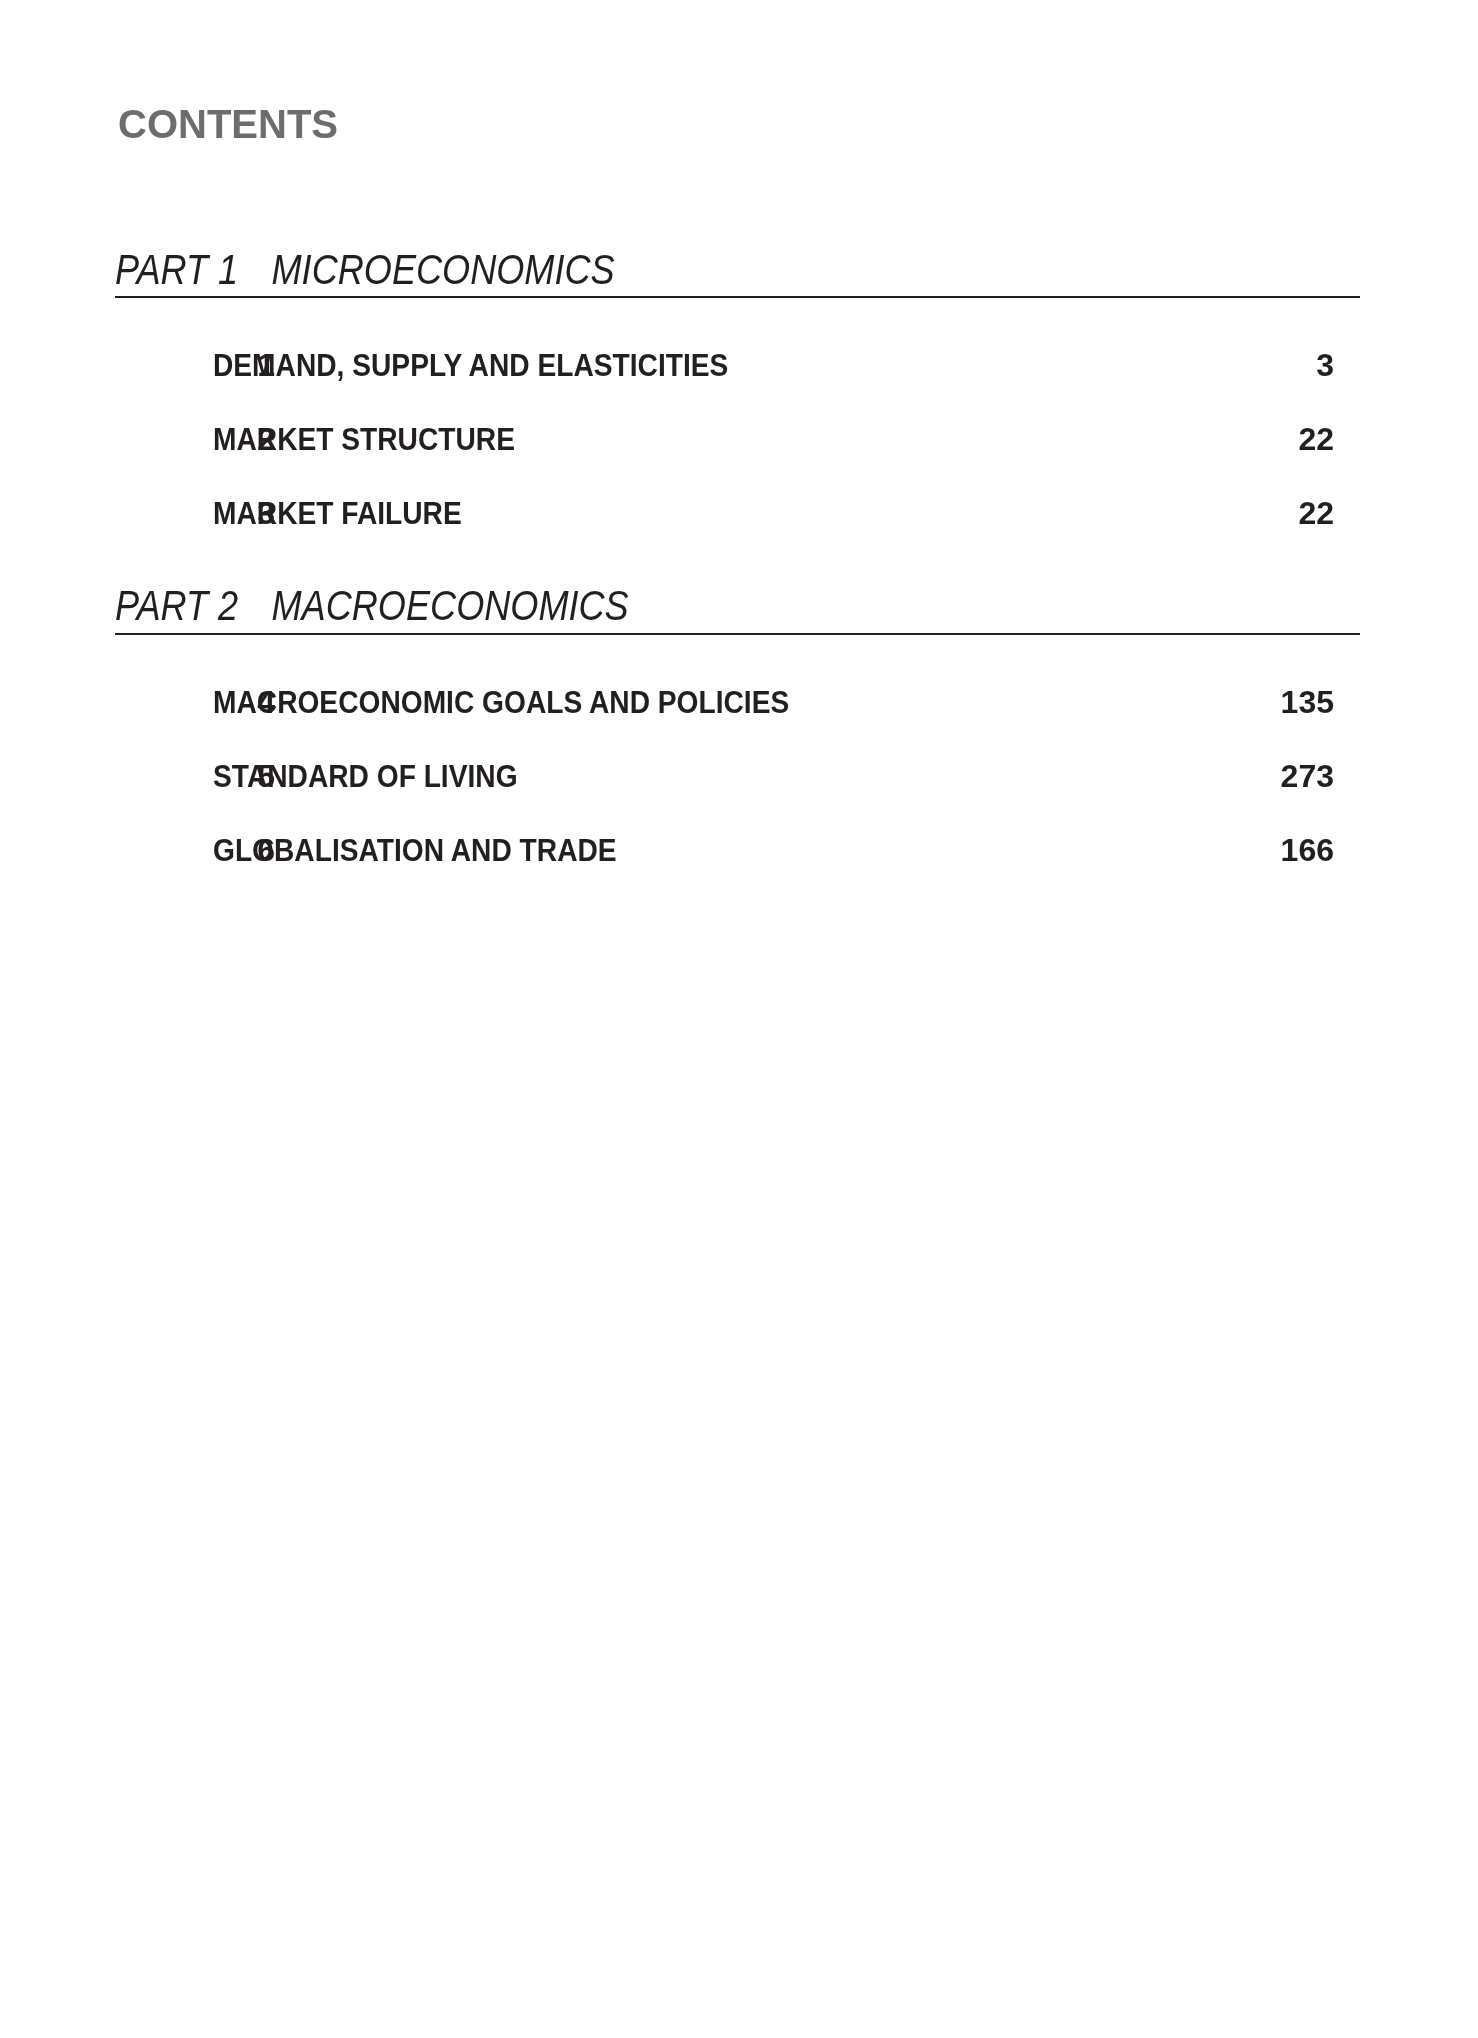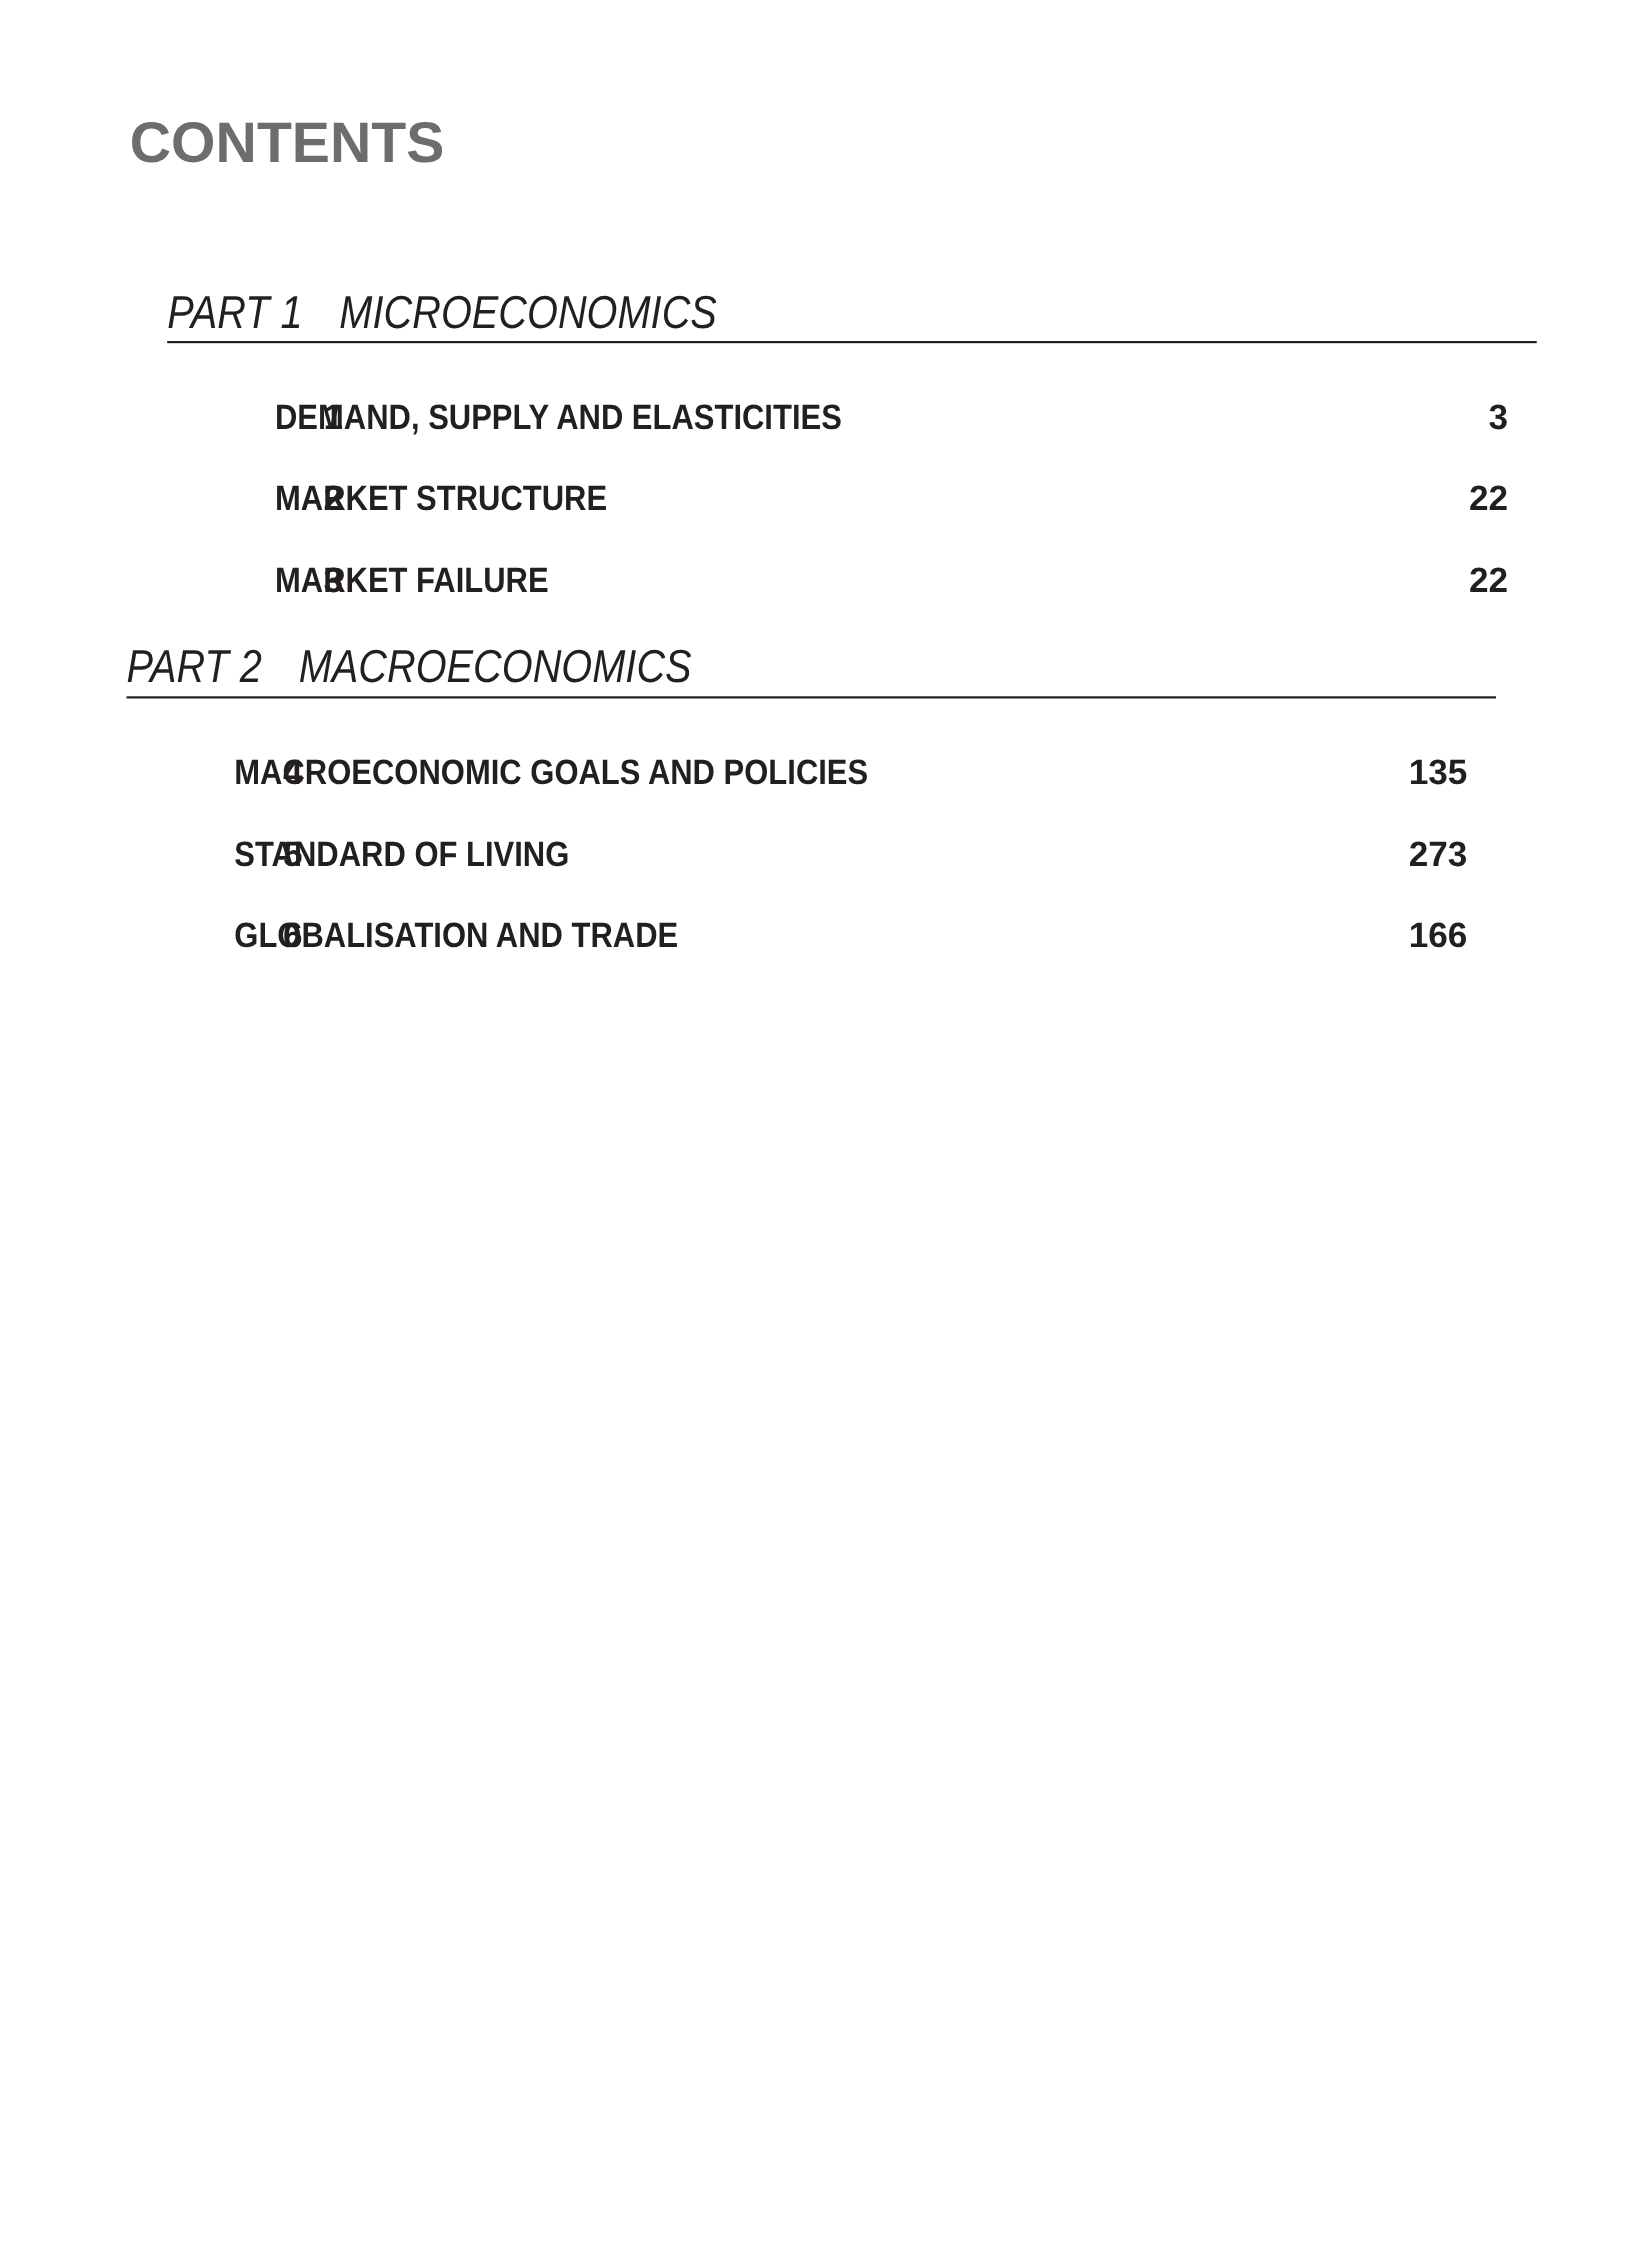--- a/index.html
+++ b/index.html
@@ -1,19 +1,19 @@
 <!DOCTYPE html>
 <html><head>
 <meta charset="utf-8">
 <style>
   html, body { margin: 0; padding: 0; background: #ffffff; }
   body { width: 1478px; height: 2038px; position: relative; overflow: hidden;
          font-family: "Liberation Sans", "DejaVu Sans", sans-serif; color: #231f20; }
   .page-title { position: absolute; left: 118px; top: 104px; margin: 0;
-                font-size: 52px; font-weight: bold; color: #6d6d6d; letter-spacing: 0px;
+                font-size: 40px; font-weight: bold; color: #6d6d6d; letter-spacing: 0px;
                 line-height: 1; }
   .part { position: absolute; left: 115px; width: 1245px; }
   .part-heading { position: relative; height: 44px; font-style: italic;
                   font-size: 42px; line-height: 44px; color: #231f20;
                   transform: scaleX(0.86); transform-origin: left center; white-space: nowrap; }
   .part-label { display: inline-block; width: 182px; }
   .part-name { display: inline-block; }
   .part-rule { position: absolute; left: 0; right: 0; height: 2px; background: #231f20; }
   .chapter { position: absolute; left: 0; width: 1245px; height: 40px; }
   .ch-num { position: absolute; right: 1085px; top: 0; font-size: 32px; font-weight: bold;
@@ -22,21 +22,21 @@
               line-height: 40px; white-space: nowrap; transform: scaleX(0.88);
               transform-origin: left center; }
   .ch-page { position: absolute; right: 26px; top: 0; font-size: 32px; font-weight: bold;
              line-height: 40px; text-align: right; }
 </style>
 </head>
 <body>
 
 <h1 class="page-title">CONTENTS</h1>
 
-<section class="part" style="top:262px;margin-left:37px;">
+<section class="part" style="top:248px;">
   <div class="part-heading">
     <span class="part-label">PART 1</span><span class="part-name">MICROECONOMICS</span>
   </div>
   <div class="part-rule" style="top:48px;"></div>
 
   <div class="chapter" style="top:97px;">
     <span class="ch-num">1</span>
     <span class="ch-title">DEMAND, SUPPLY AND ELASTICITIES</span>
     <span class="ch-page">3</span>
   </div>

